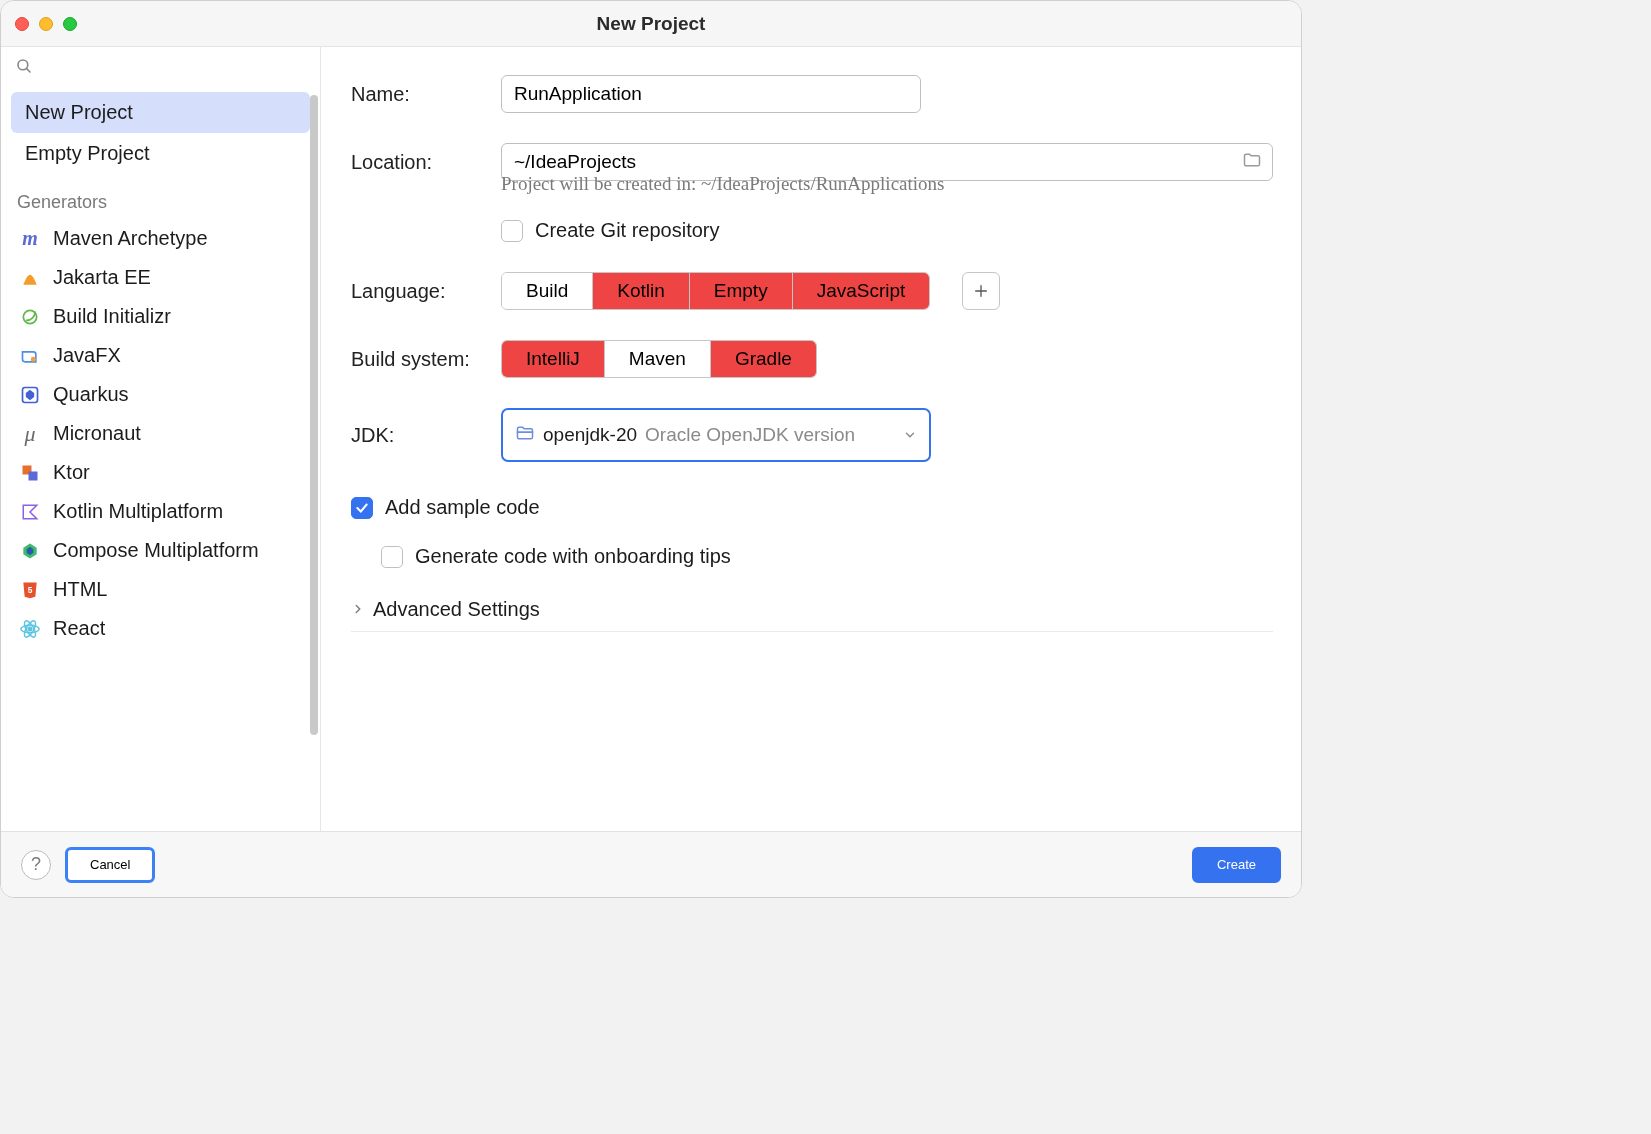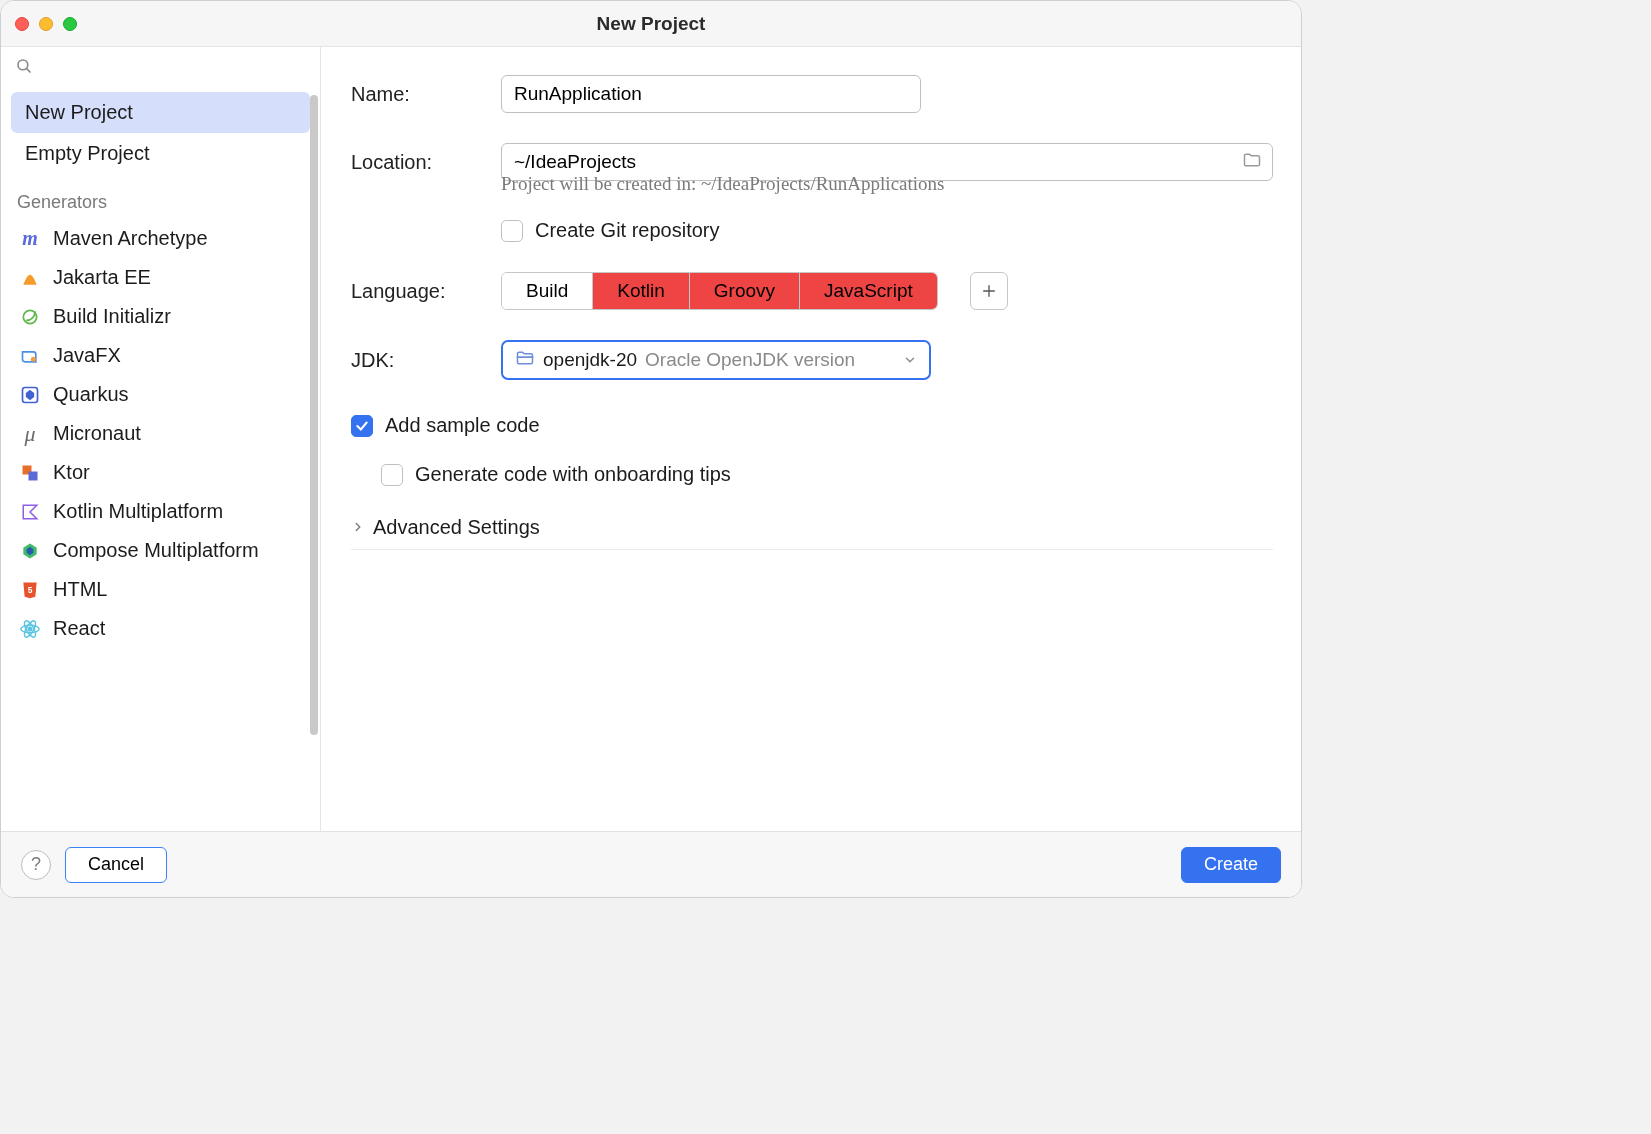--- a/index.html
+++ b/index.html
@@ -174,21 +174,21 @@
   }
   .seg-btn:first-child { border-left:none; }
   .seg-btn.selected { background:#ffffff; }
   .plus-btn {
     width:38px; height:38px; border:1px solid #c6c6c6; border-radius:6px;
     margin-left:12px; background:#fff; display:flex; align-items:center; justify-content:center;
     cursor:pointer; font-size:22px; color:#555;
   }
   .jdk-select {
     display:flex; align-items:center; gap:8px;
-    height:40px;
+    height:54px;
     border:2px solid #3572f0;
     border-radius:7px;
     padding:0 12px;
     width:430px;
     background:#fff;
     cursor:pointer;
   }
   .jdk-main { font-size:19px; }
   .jdk-sub { color:#8a8a8a; font-size:19px; white-space:nowrap; overflow:hidden; text-overflow:clip; }
   .jdk-select .chevron { margin-left:auto; color:#8a8a8a; flex-shrink:0; }
@@ -208,22 +208,22 @@
     padding: 0 20px;
     gap: 14px;
   }
   .help-btn {
     width:30px; height:30px; border:1.5px solid #bcbcbc; border-radius:50%;
     display:flex; align-items:center; justify-content:center;
     color:#7a7a7a; font-size:18px; cursor:pointer; background:#fff;
   }
   .btn {
     height:36px; padding:0 22px;
-    border:1px solid #3b82f6; background:#fff; border-radius:6px;
-    font-size:18px; cursor:pointer;
+    border:3px solid #3b82f6; background:#fff; border-radius:6px;
+    font-size:13px; cursor:pointer;
   }
   .btn.primary {
     background:#3572f0; color:#fff; border-color:#3572f0;
   }
   .footer-spacer { flex:1; }
 </style>
 </head>
 <body>
 
 <div class="window">
@@ -378,31 +378,39 @@
       <div class="checkbox-row indent">
         <div class="cb"></div>
         <span>Create Git repository</span>
       </div>
 
       <div class="form-row">
         <div class="form-label">Language:</div>
         <div class="segmented">
           <button class="seg-btn selected">Build</button>
           <button class="seg-btn">Kotlin</button>
-          <button class="seg-btn">Groovy</button>
+          <button class="seg-btn">Empty</button>
           <button class="seg-btn">JavaScript</button>
         </div>
         <div class="plus-btn">
           <svg width="16" height="16" viewBox="0 0 24 24" stroke="currentColor" stroke-width="2" stroke-linecap="round">
               <line x1="12" y1="4" x2="12" y2="20"></line>
               <line x1="4" y1="12" x2="20" y2="12"></line>
             </svg>
         </div>
       </div>
 
+      <div class="form-row">
+        <div class="form-label">Build system:</div>
+        <div class="segmented">
+          <button class="seg-btn">IntelliJ</button>
+          <button class="seg-btn selected">Maven</button>
+          <button class="seg-btn">Gradle</button>
+        </div>
+      </div>
 
       <div class="form-row" style="margin-bottom:34px;">
         <div class="form-label">JDK:</div>
         <div class="jdk-select">
           <span style="color:#6b8fd8;">
             <svg width="20" height="20" viewBox="0 0 24 24" fill="none" stroke="currentColor" stroke-width="1.8">
                 <path d="M3 7a2 2 0 0 1 2-2h4l2 2h8a2 2 0 0 1 2 2v2H3V7z"></path>
                 <path d="M3 11h18v6a2 2 0 0 1-2 2H5a2 2 0 0 1-2-2v-6z"></path>
               </svg>
           </span>

